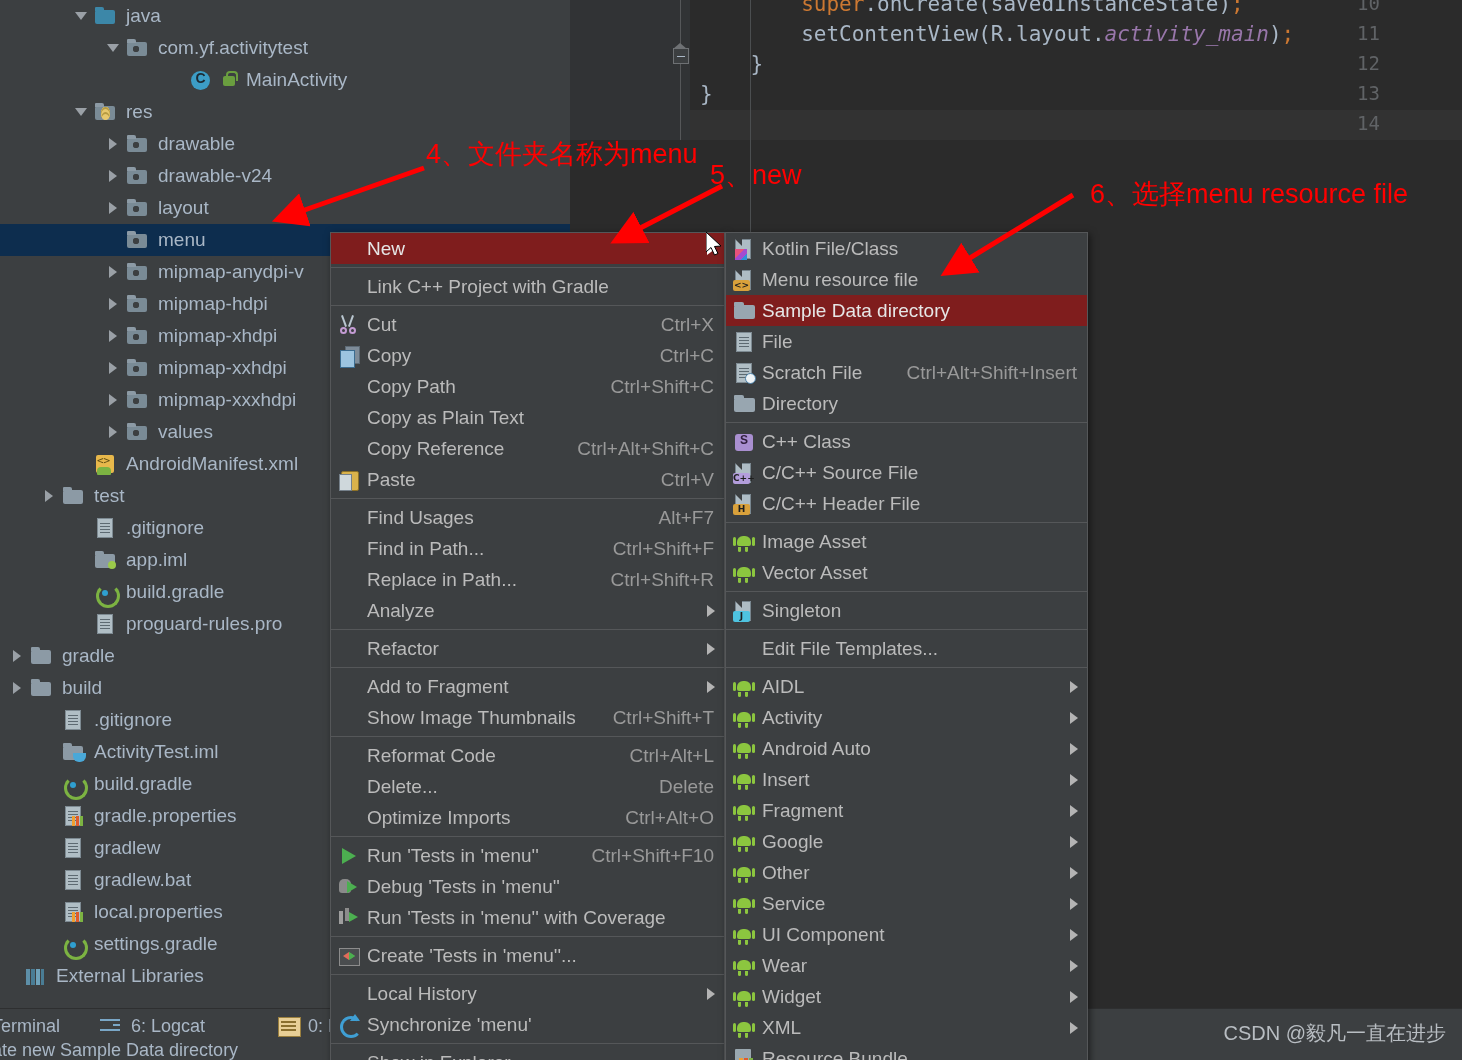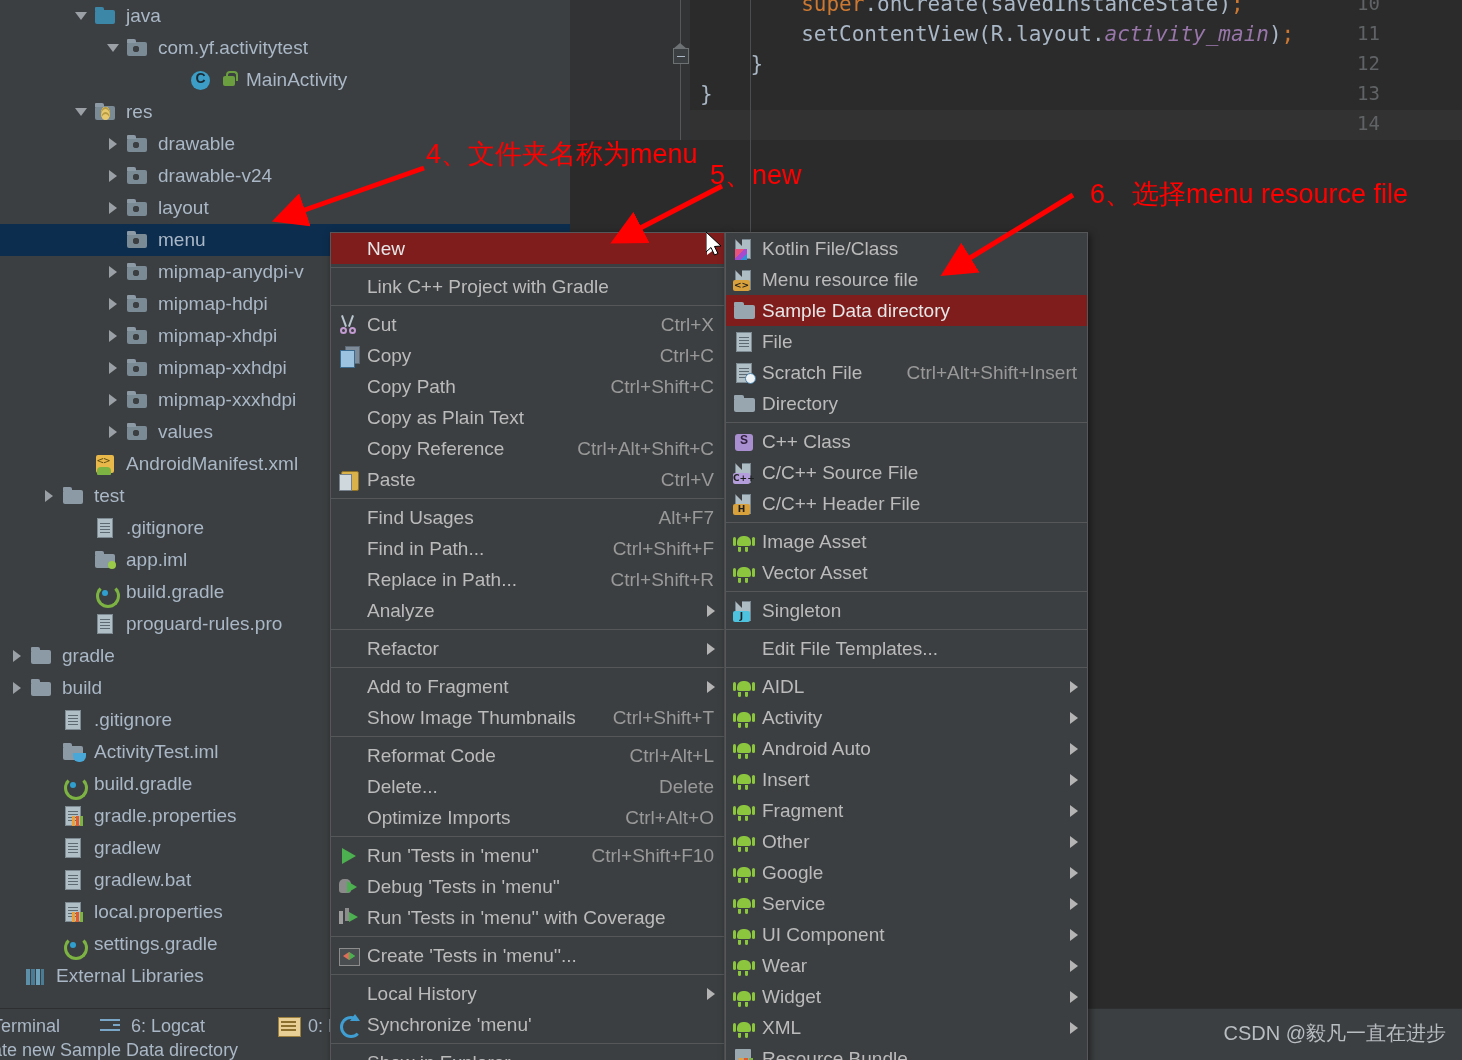--- a/index.html
+++ b/index.html
@@ -870,28 +870,28 @@
         <span class="mic mic-android">
           <i></i>
         </span>
         <span class="mlabel">Fragment</span>
         <span class="arrow"></span>
       </div>
       <div class="mi">
         <span class="mic mic-android">
           <i></i>
         </span>
+        <span class="mlabel">Google</span>
+        <span class="arrow"></span>
+      </div>
+      <div class="mi">
+        <span class="mic mic-android">
+          <i></i>
+        </span>
         <span class="mlabel">Other</span>
-        <span class="arrow"></span>
-      </div>
-      <div class="mi">
-        <span class="mic mic-android">
-          <i></i>
-        </span>
-        <span class="mlabel">Google</span>
         <span class="arrow"></span>
       </div>
       <div class="mi">
         <span class="mic mic-android">
           <i></i>
         </span>
         <span class="mlabel">Service</span>
         <span class="arrow"></span>
       </div>
       <div class="mi">

